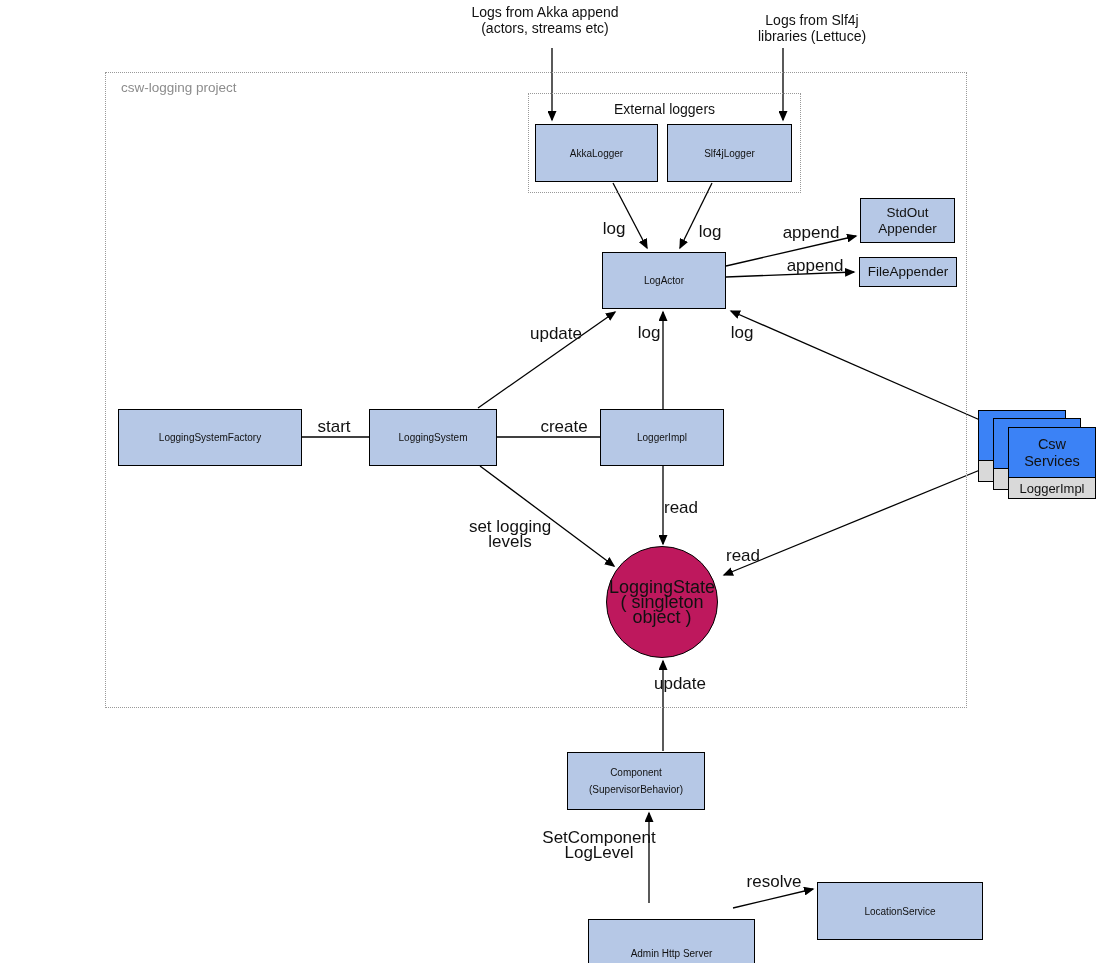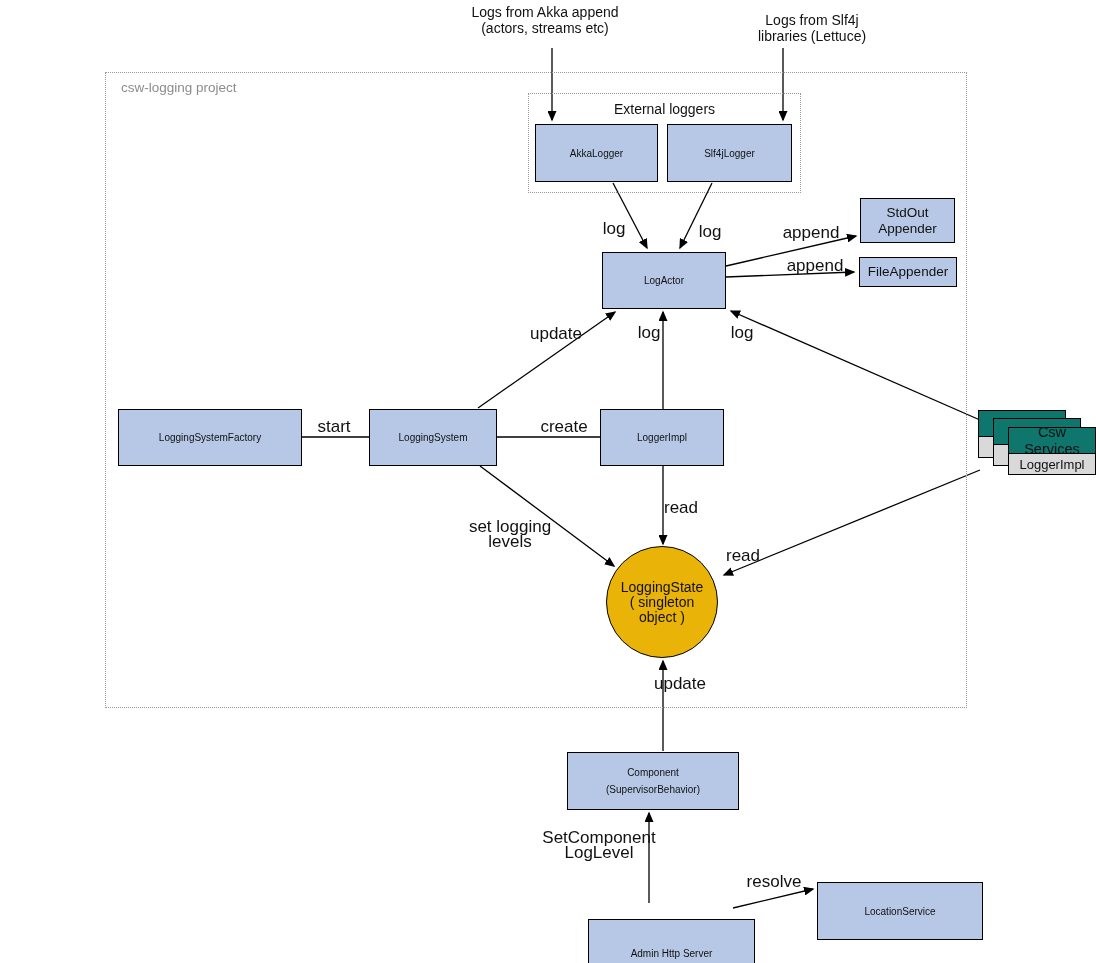--- a/index.html
+++ b/index.html
@@ -9,42 +9,42 @@
   }
   .layer { position:absolute; left:0; top:0; }
   .node {
     position:absolute; display:flex; align-items:center; justify-content:center;
     text-align:center; background:#b6c8e6; border:1px solid #000;
     font-size:10px; line-height:17px; white-space:pre-line; box-sizing:border-box;
   }
   .node.small { font-size:13.5px; line-height:16px; }
   .circle-node {
     position:absolute; display:flex; align-items:center; justify-content:center;
-    text-align:center; background:#eab308; border:1px solid #000; border-radius:50%;
-    font-size:14px; line-height:15px; white-space:pre-line; box-sizing:border-box;
+    text-align:center; background:#be185d; border:1px solid #000; border-radius:50%;
+    font-size:18px; line-height:15px; white-space:pre-line; box-sizing:border-box;
   }
   .dashed {
     position:absolute; border:1px dotted #999; box-sizing:border-box; background:transparent;
   }
   .container-label {
     position:absolute; font-size:13.5px; color:#8c8c8c; white-space:nowrap;
   }
   .group-label {
     position:absolute; font-size:14px; color:#111; text-align:center;
   }
   .note {
     position:absolute; transform:translateX(-50%); text-align:center;
     font-size:14px; line-height:16px; white-space:pre-line;
   }
   .elabel {
     position:absolute; transform:translateX(-50%); text-align:center;
     font-size:17px; line-height:15px; white-space:pre-line; color:#111;
   }
   .card {
-    position:absolute; width:88px; height:48px; background:#0f766e;
+    position:absolute; width:88px; height:72px; background:#3b82f6;
     border:1px solid #000; box-sizing:border-box;
   }
   .card .blue-area {
     position:absolute; left:0; right:0; top:0; bottom:20px;
     display:flex; align-items:center; justify-content:center; text-align:center;
     font-size:14.5px; line-height:17px; white-space:pre-line;
   }
   .card .strip {
     position:absolute; left:0; right:0; bottom:0; height:20px; background:#d9d9d9;
     border-top:1px solid #000; display:flex; align-items:center; justify-content:center;
@@ -113,21 +113,21 @@
   <div class="card" style="left:1008px; top:427px;">
     <div class="blue-area">Csw
 Services</div>
     <div class="strip">LoggerImpl</div>
   </div>
 
   <div class="circle-node" style="left:606px; top:546px; width:112px; height:112px;">LoggingState
 ( singleton
 object )</div>
 
-  <div class="node" style="left:567px; top:752px; width:172px; height:58px;">Component
+  <div class="node" style="left:567px; top:752px; width:138px; height:58px;">Component
 (SupervisorBehavior)</div>
   <div class="node" style="left:588px; top:903px; width:167px; height:68px;margin-top:16px;">Admin Http Server</div>
   <div class="node" style="left:817px; top:835px; width:166px; height:58px;margin-top:47px;">LocationService</div>
 
   <div class="elabel" style="left:614px; top:221px;">log</div>
   <div class="elabel" style="left:710px; top:224px;">log</div>
   <div class="elabel" style="left:811px; top:225px;">append</div>
   <div class="elabel" style="left:815px; top:258px;">append</div>
   <div class="elabel" style="left:556px; top:326px;">update</div>
   <div class="elabel" style="left:649px; top:325px;">log</div>

